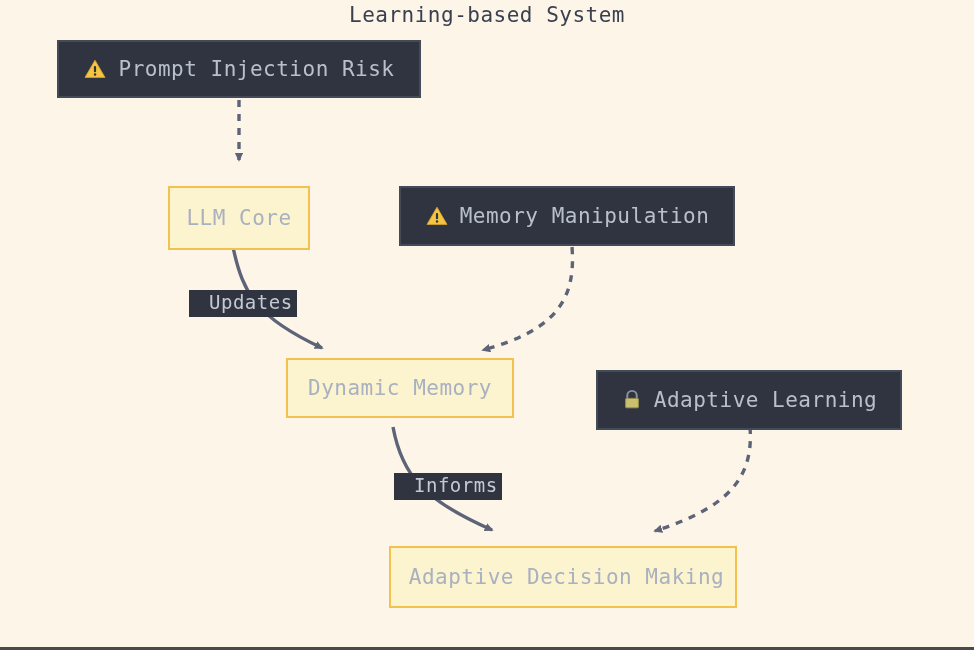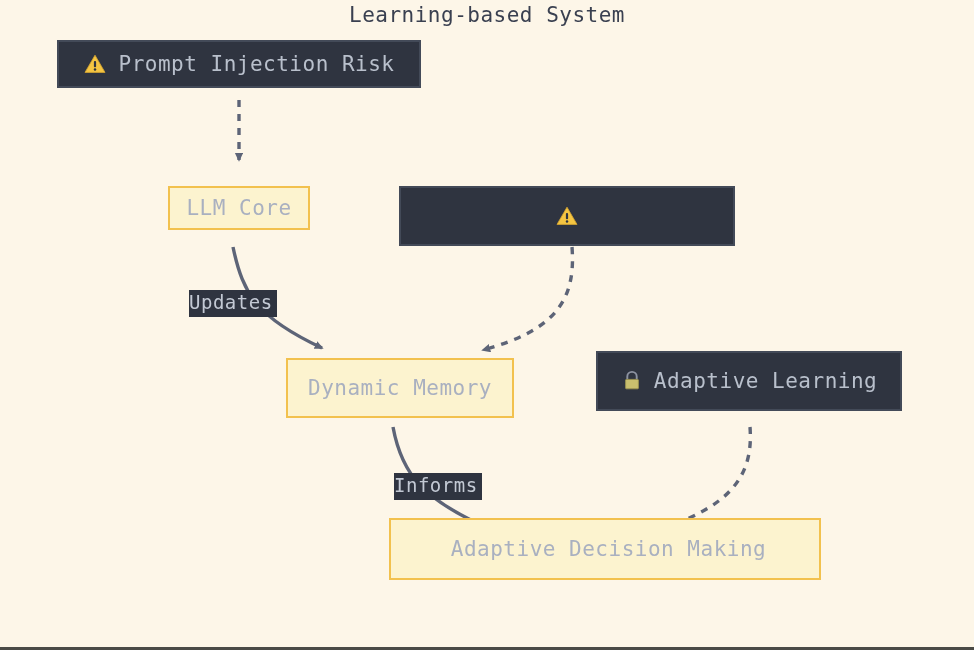--- a/index.html
+++ b/index.html
@@ -81,21 +81,21 @@
     font-size: 21px;
     color: #3a4050;
     letter-spacing: 0.5px;
   }
 
   .edge-label {
     position: absolute;
     background: #2f3440;
     color: #c3c9d4;
     font-size: 19px;
-    padding: 2px 4px 3px 0;
+    padding: 2px 4px 3px 20px;
     letter-spacing: 0.5px;
     white-space: nowrap;
     line-height: 1.15;
   }
 
   .icon {
     display: inline-flex;
     align-items: center;
     justify-content: center;
     flex: 0 0 auto;
@@ -119,60 +119,61 @@
 
     <path d="M 233 247 C 243 295, 258 318, 322 348" fill="none" stroke="#5d6477" stroke-width="3.4" marker-end="url(#arrowhead)"></path>
 
     <path d="M 572 247 C 576 300, 556 330, 483 350" fill="none" stroke="#5d6477" stroke-width="3.4" stroke-dasharray="7,7" marker-end="url(#arrowhead)"></path>
 
     <path d="M 393 427 C 402 476, 424 500, 492 530" fill="none" stroke="#5d6477" stroke-width="3.4" marker-end="url(#arrowhead)"></path>
 
     <path d="M 750 427 C 754 480, 726 508, 655 531" fill="none" stroke="#5d6477" stroke-width="3.4" stroke-dasharray="7,7" marker-end="url(#arrowhead)"></path>
   </svg>
 
-  <div class="node dark" style="left:57px; top:40px; width:364px; height:48px;">
+  <div class="node dark" style="left:57px; top:40px; width:364px; height:58px;">
     <span class="icon">
       <svg width="24" height="24" viewBox="0 0 24 24" xmlns="http://www.w3.org/2000/svg">
         <path d="M12 3.2 L22 20.4 L2 20.4 Z" fill="#f5c542" stroke="#d9a72f" stroke-width="0.8" stroke-linejoin="round"></path>
         <rect x="10.9" y="9" width="2.2" height="6.2" rx="0.9" fill="#2f3440"></rect>
         <circle cx="12" cy="17.6" r="1.25" fill="#2f3440"></circle>
       </svg>
     </span>
     <span class="node-label">Prompt Injection Risk</span>
   </div>
 
-  <div class="node pale" style="left:168px; top:186px; width:142px; height:44px;">
+  <div class="node pale" style="left:168px; top:186px; width:142px; height:64px;">
     <span class="node-label">LLM Core</span>
   </div>
 
   <div class="node dark" style="left:399px; top:186px; width:336px; height:60px;">
     <span class="icon">
       <svg width="24" height="24" viewBox="0 0 24 24" xmlns="http://www.w3.org/2000/svg">
         <path d="M12 3.2 L22 20.4 L2 20.4 Z" fill="#f5c542" stroke="#d9a72f" stroke-width="0.8" stroke-linejoin="round"></path>
         <rect x="10.9" y="9" width="2.2" height="6.2" rx="0.9" fill="#2f3440"></rect>
         <circle cx="12" cy="17.6" r="1.25" fill="#2f3440"></circle>
       </svg>
     </span>
+    <span class="node-label">Memory Manipulation</span>
   </div>
 
   <div class="node pale" style="left:286px; top:358px; width:228px; height:60px;">
     <span class="node-label">Dynamic Memory</span>
   </div>
 
-  <div class="node dark" style="left:596px; top:351px; width:306px; height:60px;">
+  <div class="node dark" style="left:596px; top:370px; width:306px; height:60px;">
     <span class="icon">
       <svg width="22" height="24" viewBox="0 0 22 24" xmlns="http://www.w3.org/2000/svg">
         <path d="M6.3 10.5 V7.6 a4.7 4.7 0 0 1 9.4 0 V10.5" fill="none" stroke="#8d93a1" stroke-width="1.9"></path>
         <rect x="4.6" y="10.4" width="12.8" height="9.4" rx="0.8" fill="#c9bf6e" stroke="#9c9450" stroke-width="0.9"></rect>
       </svg>
     </span>
     <span class="node-label">Adaptive Learning</span>
   </div>
 
-  <div class="node pale" style="left:389px; top:518px; width:432px; height:62px;padding-left:7px;">
+  <div class="node pale" style="left:389px; top:546px; width:348px; height:62px;padding-left:7px;">
     <span class="node-label">Adaptive Decision Making</span>
   </div>
 
   <div class="edge-label" style="left:189px; top:290px;">
     <span>Updates</span>
   </div>
 
   <div class="edge-label" style="left:348px; top:473px;margin-left:46px;">
     <span>Informs</span>
   </div>

